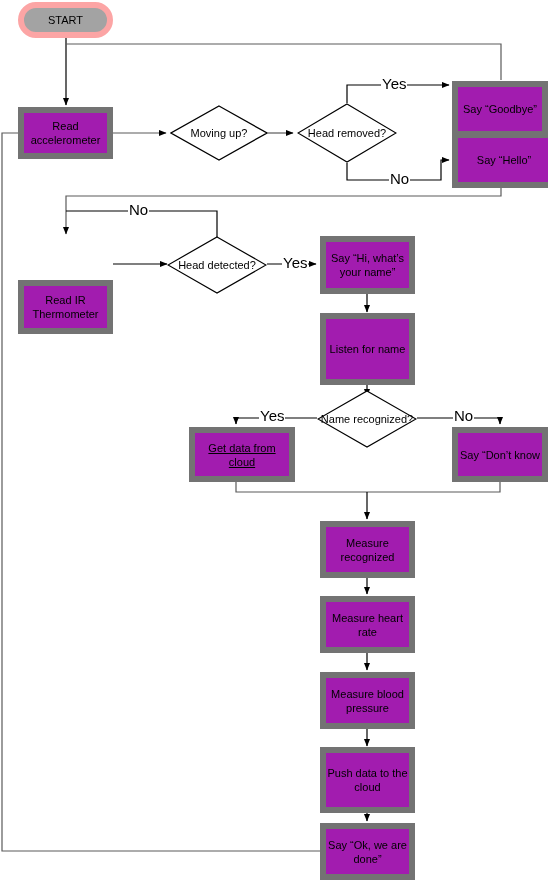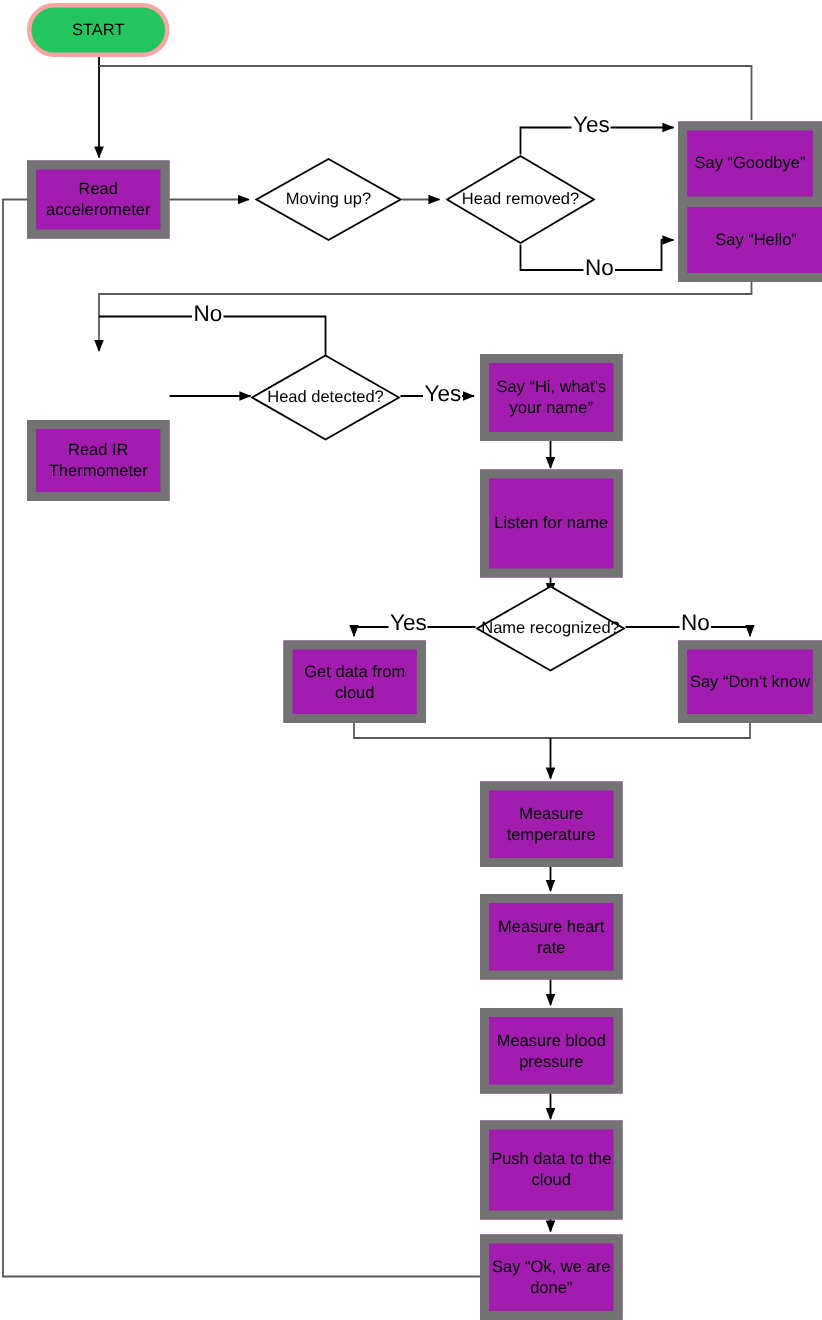--- a/index.html
+++ b/index.html
@@ -33,22 +33,22 @@
     color: #000000;
     font-size: 11px;
     line-height: 14px;
     z-index: 2;
   }
   .proc {
     background: #a21caf;
     border: 6px solid #737373;
   }
   .term {
-    background: #22c55e;
-    border: 3px solid #fca5a5;
+    background: #a3a3a3;
+    border: 6px solid #fca5a5;
     border-radius: 20px;
   }
   .decision {
     background: transparent;
     border: none;
   }
   .decision .dtext {
     position: relative;
     z-index: 3;
     font-size: 11px;
@@ -148,30 +148,30 @@
   </div>
 
   <div class="node proc" style="left:320px; top:236px; width:95px; height:58px;">
     <span>Say “Hi, what’s your name”</span>
   </div>
 
   <div class="node proc" style="left:320px; top:313px; width:95px; height:72px;">
     <span>Listen for name</span>
   </div>
 
-  <div class="node proc" style="left:189px; top:427px; width:95px; height:55px;">
+  <div class="node proc" style="left:189px; top:427px; width:106px; height:55px;text-decoration:underline;">
     <span>Get data from cloud</span>
   </div>
 
   <div class="node proc" style="left:452px; top:427px; width:96px; height:55px;">
     <span>Say “Don’t know</span>
   </div>
 
   <div class="node proc" style="left:320px; top:521px; width:95px; height:57px;">
-    <span>Measure temperature</span>
+    <span>Measure recognized</span>
   </div>
 
   <div class="node proc" style="left:320px; top:596px; width:95px; height:57px;">
     <span>Measure heart rate</span>
   </div>
 
   <div class="node proc" style="left:320px; top:672px; width:95px; height:57px;">
     <span>Measure blood pressure</span>
   </div>
 

